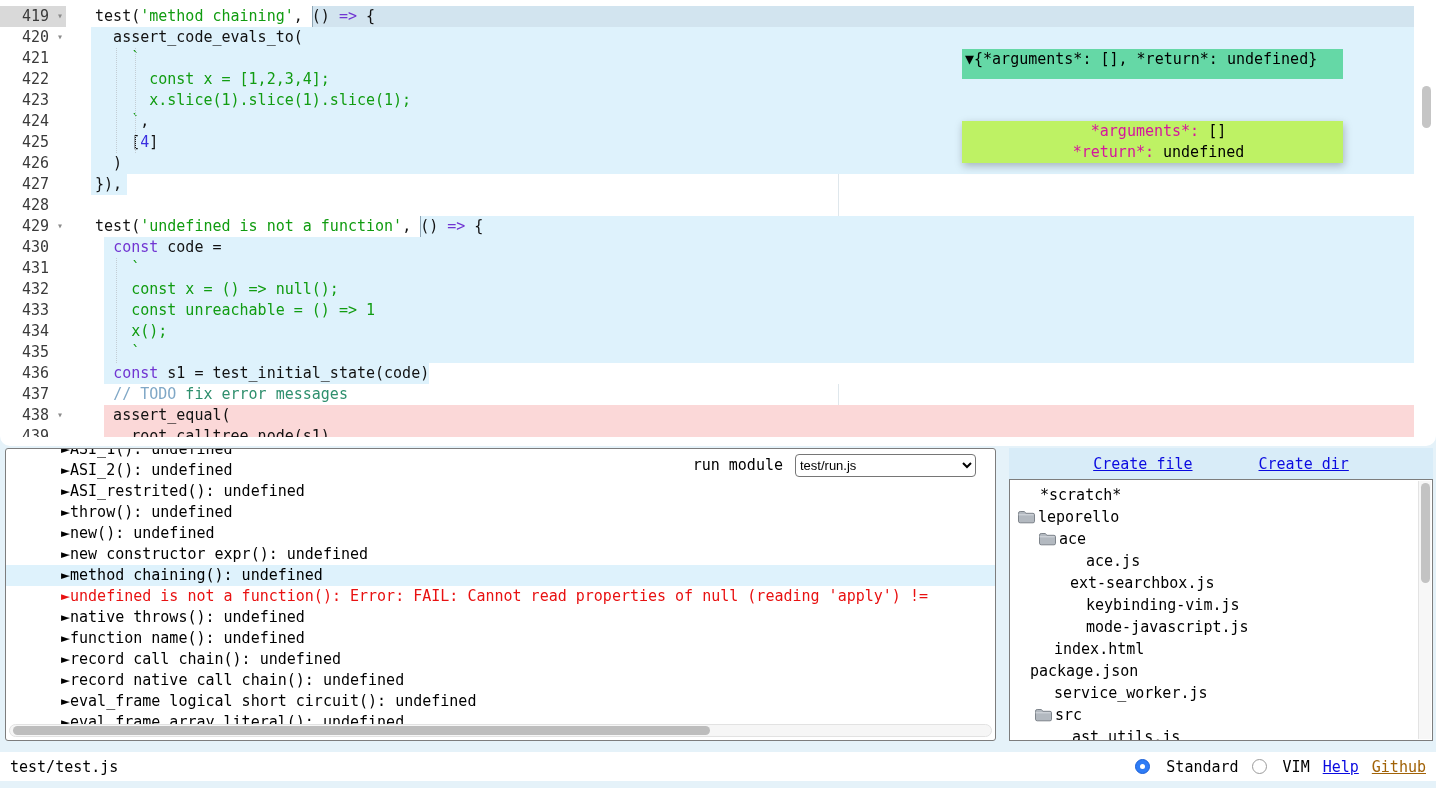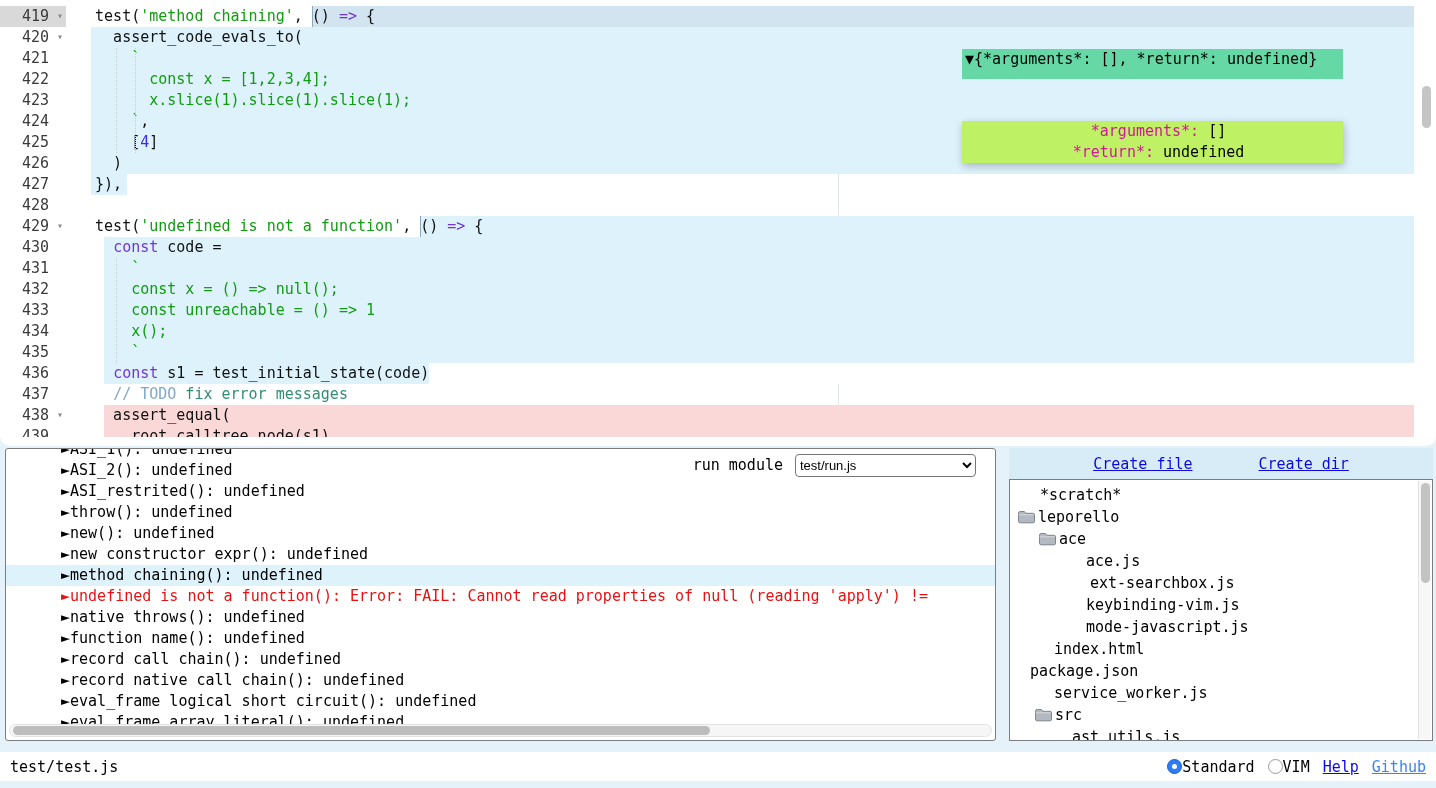--- a/index.html
+++ b/index.html
@@ -63,21 +63,21 @@
   .file-tree{position:absolute;left:1009px;top:479px;width:424px;height:262px;background:#fff;border:1px solid #7d7d7d;overflow:hidden;font-size:15px;}
   .tree-row{height:22px;display:flex;align-items:center;white-space:pre;color:#000;}
   .tree-row .ficon{margin-right:3px;flex:0 0 auto;display:inline-flex;}
   .tree-vscroll{position:absolute;right:1px;top:1px;bottom:1px;width:13px;background:#f7f7f7;border-left:1px solid #e3e3e3;}
   .tree-vthumb{position:absolute;top:2px;left:2px;width:9px;height:100px;background:#c3c3c3;border-radius:5px;}
 
   
   .status-bar{position:absolute;left:0;top:752px;width:1436px;height:29px;background:#fff;
     display:flex;justify-content:space-between;align-items:center;padding:0 10px;font-size:15px;}
   .status-right{display:flex;align-items:center;gap:13px;}
-  .mode{display:flex;align-items:center;gap:0;}
+  .mode{display:flex;align-items:center;gap:16px;}
   .radio{width:15px;height:15px;border-radius:50%;position:relative;}
   .radio.on{background:#2e7cf6;border:1px solid #1b5fd6;}
   .radio.on::after{content:'';position:absolute;left:4px;top:4px;width:5px;height:5px;border-radius:50%;background:#fff;}
   .radio.off{background:#fff;border:1px solid #9b9b9b;}
   .status-right a{text-decoration:underline;cursor:pointer;}
 </style>
 </head>
 <body>
 
 <div class="page">
@@ -178,21 +178,21 @@
         <div class="tree-row" style="padding-left: 30px;"><span>*scratch*</span></div>
         <div class="tree-row" style="padding-left: 7px;"><span class="ficon"><svg width="18" height="14" viewBox="0 0 18 14">
               <path d="M1.5 3.2 q0-1.7 1.7-1.7 h4 l1.8 1.8 h7 q1.5 0 1.5 1.5 v6.5 q0 1.5 -1.5 1.5 h-12.8 q-1.7 0 -1.7-1.7 z" fill="#b3b9c0" stroke="#7e848b" stroke-width="1"></path>
               <path d="M1.5 4.8 h15" stroke="#d7dbe0" stroke-width="1"></path>
             </svg></span><span>leporello</span></div>
         <div class="tree-row" style="padding-left: 28px;"><span class="ficon"><svg width="18" height="14" viewBox="0 0 18 14">
               <path d="M1.5 3.2 q0-1.7 1.7-1.7 h4 l1.8 1.8 h7 q1.5 0 1.5 1.5 v6.5 q0 1.5 -1.5 1.5 h-12.8 q-1.7 0 -1.7-1.7 z" fill="#b3b9c0" stroke="#7e848b" stroke-width="1"></path>
               <path d="M1.5 4.8 h15" stroke="#d7dbe0" stroke-width="1"></path>
             </svg></span><span>ace</span></div>
         <div class="tree-row" style="padding-left: 76px;"><span>ace.js</span></div>
-        <div class="tree-row" style="padding-left: 80px;"><span>ext-searchbox.js</span></div>
+        <div class="tree-row" style="padding-left: 60px;"><span>ext-searchbox.js</span></div>
         <div class="tree-row" style="padding-left: 76px;"><span>keybinding-vim.js</span></div>
         <div class="tree-row" style="padding-left: 76px;"><span>mode-javascript.js</span></div>
         <div class="tree-row" style="padding-left: 44px;"><span>index.html</span></div>
         <div class="tree-row" style="padding-left: 20px;"><span>package.json</span></div>
         <div class="tree-row" style="padding-left: 44px;"><span>service_worker.js</span></div>
         <div class="tree-row" style="padding-left: 24px;"><span class="ficon"><svg width="18" height="14" viewBox="0 0 18 14">
               <path d="M1.5 3.2 q0-1.7 1.7-1.7 h4 l1.8 1.8 h7 q1.5 0 1.5 1.5 v6.5 q0 1.5 -1.5 1.5 h-12.8 q-1.7 0 -1.7-1.7 z" fill="#b3b9c0" stroke="#7e848b" stroke-width="1"></path>
               <path d="M1.5 4.8 h15" stroke="#d7dbe0" stroke-width="1"></path>
             </svg></span><span>src</span></div>
         <div class="tree-row" style="padding-left: 62px;"><span>ast_utils.js</span></div>
@@ -207,17 +207,17 @@
     <div class="status-right" id="status-right">
         <span class="mode">
           <span class="radio on"></span>
           <span>Standard</span>
         </span>
         <span class="mode">
           <span class="radio off"></span>
           <span>VIM</span>
         </span>
         <a style="color: rgb(10, 10, 224);">Help</a>
-        <a style="color: #3b82f6;">Github</a>
+        <a style="color: #a16207;">Github</a>
       </div>
   </div>
 
 </div>
 
 </body></html>

